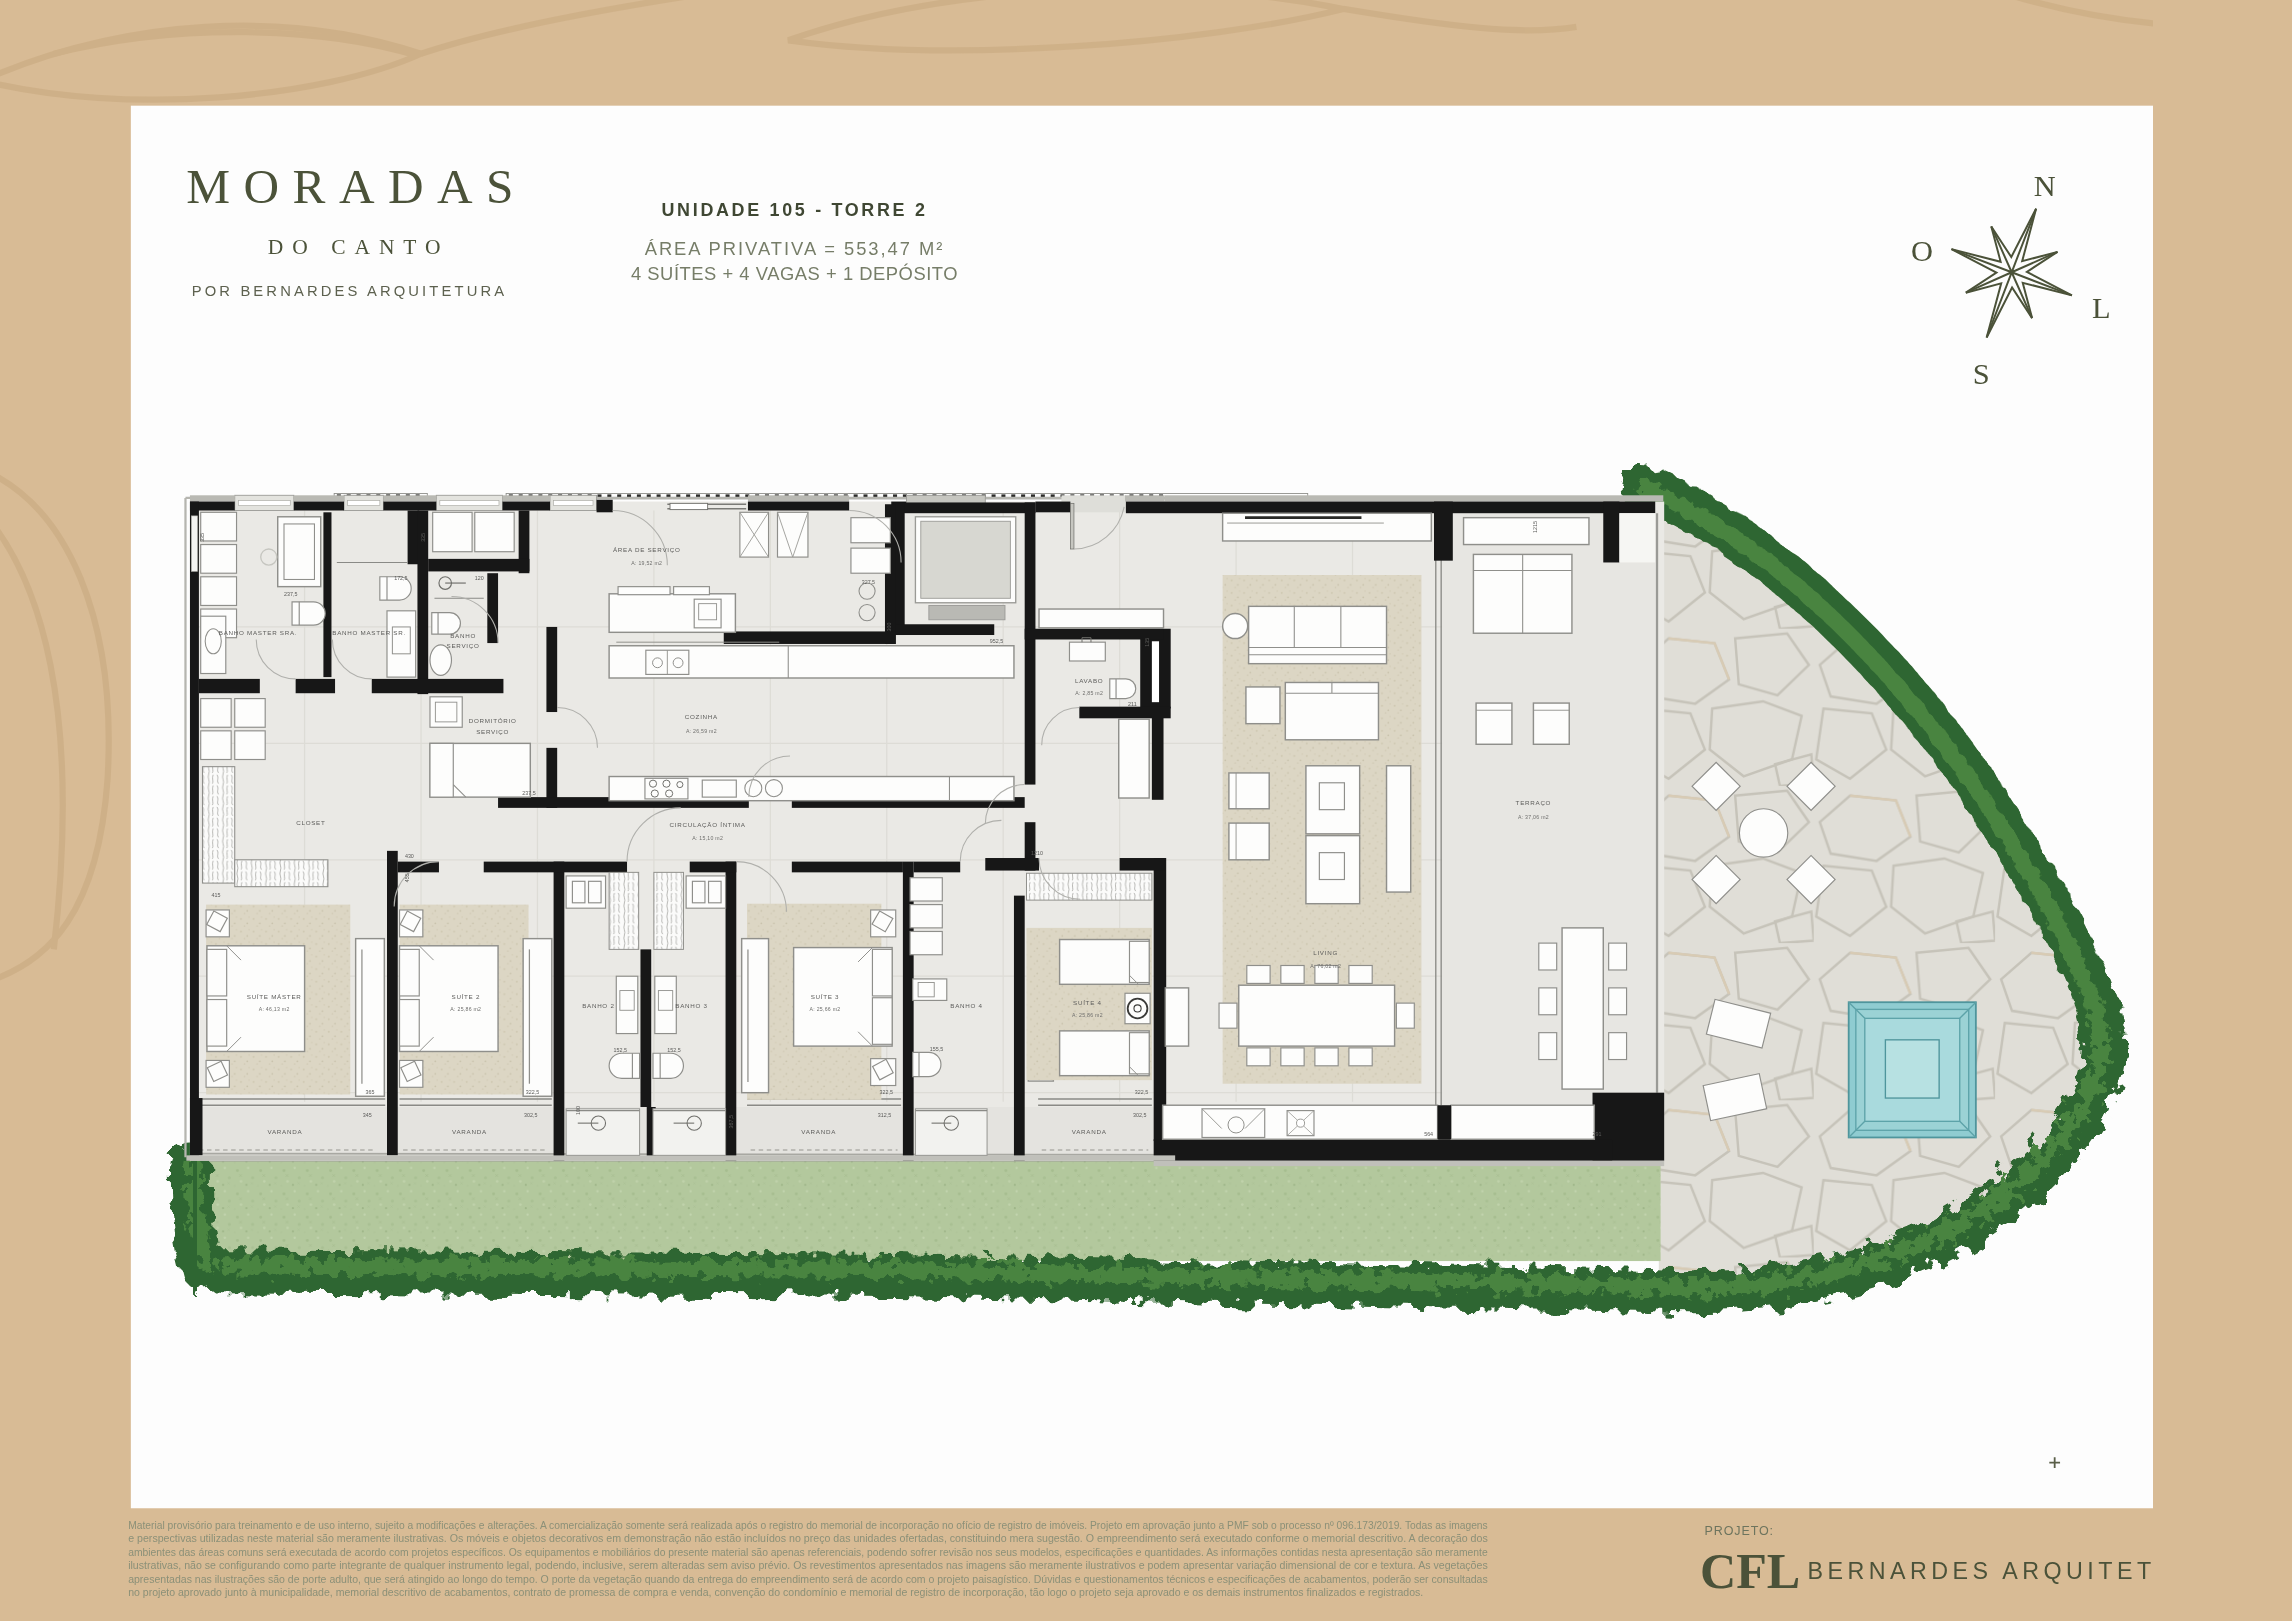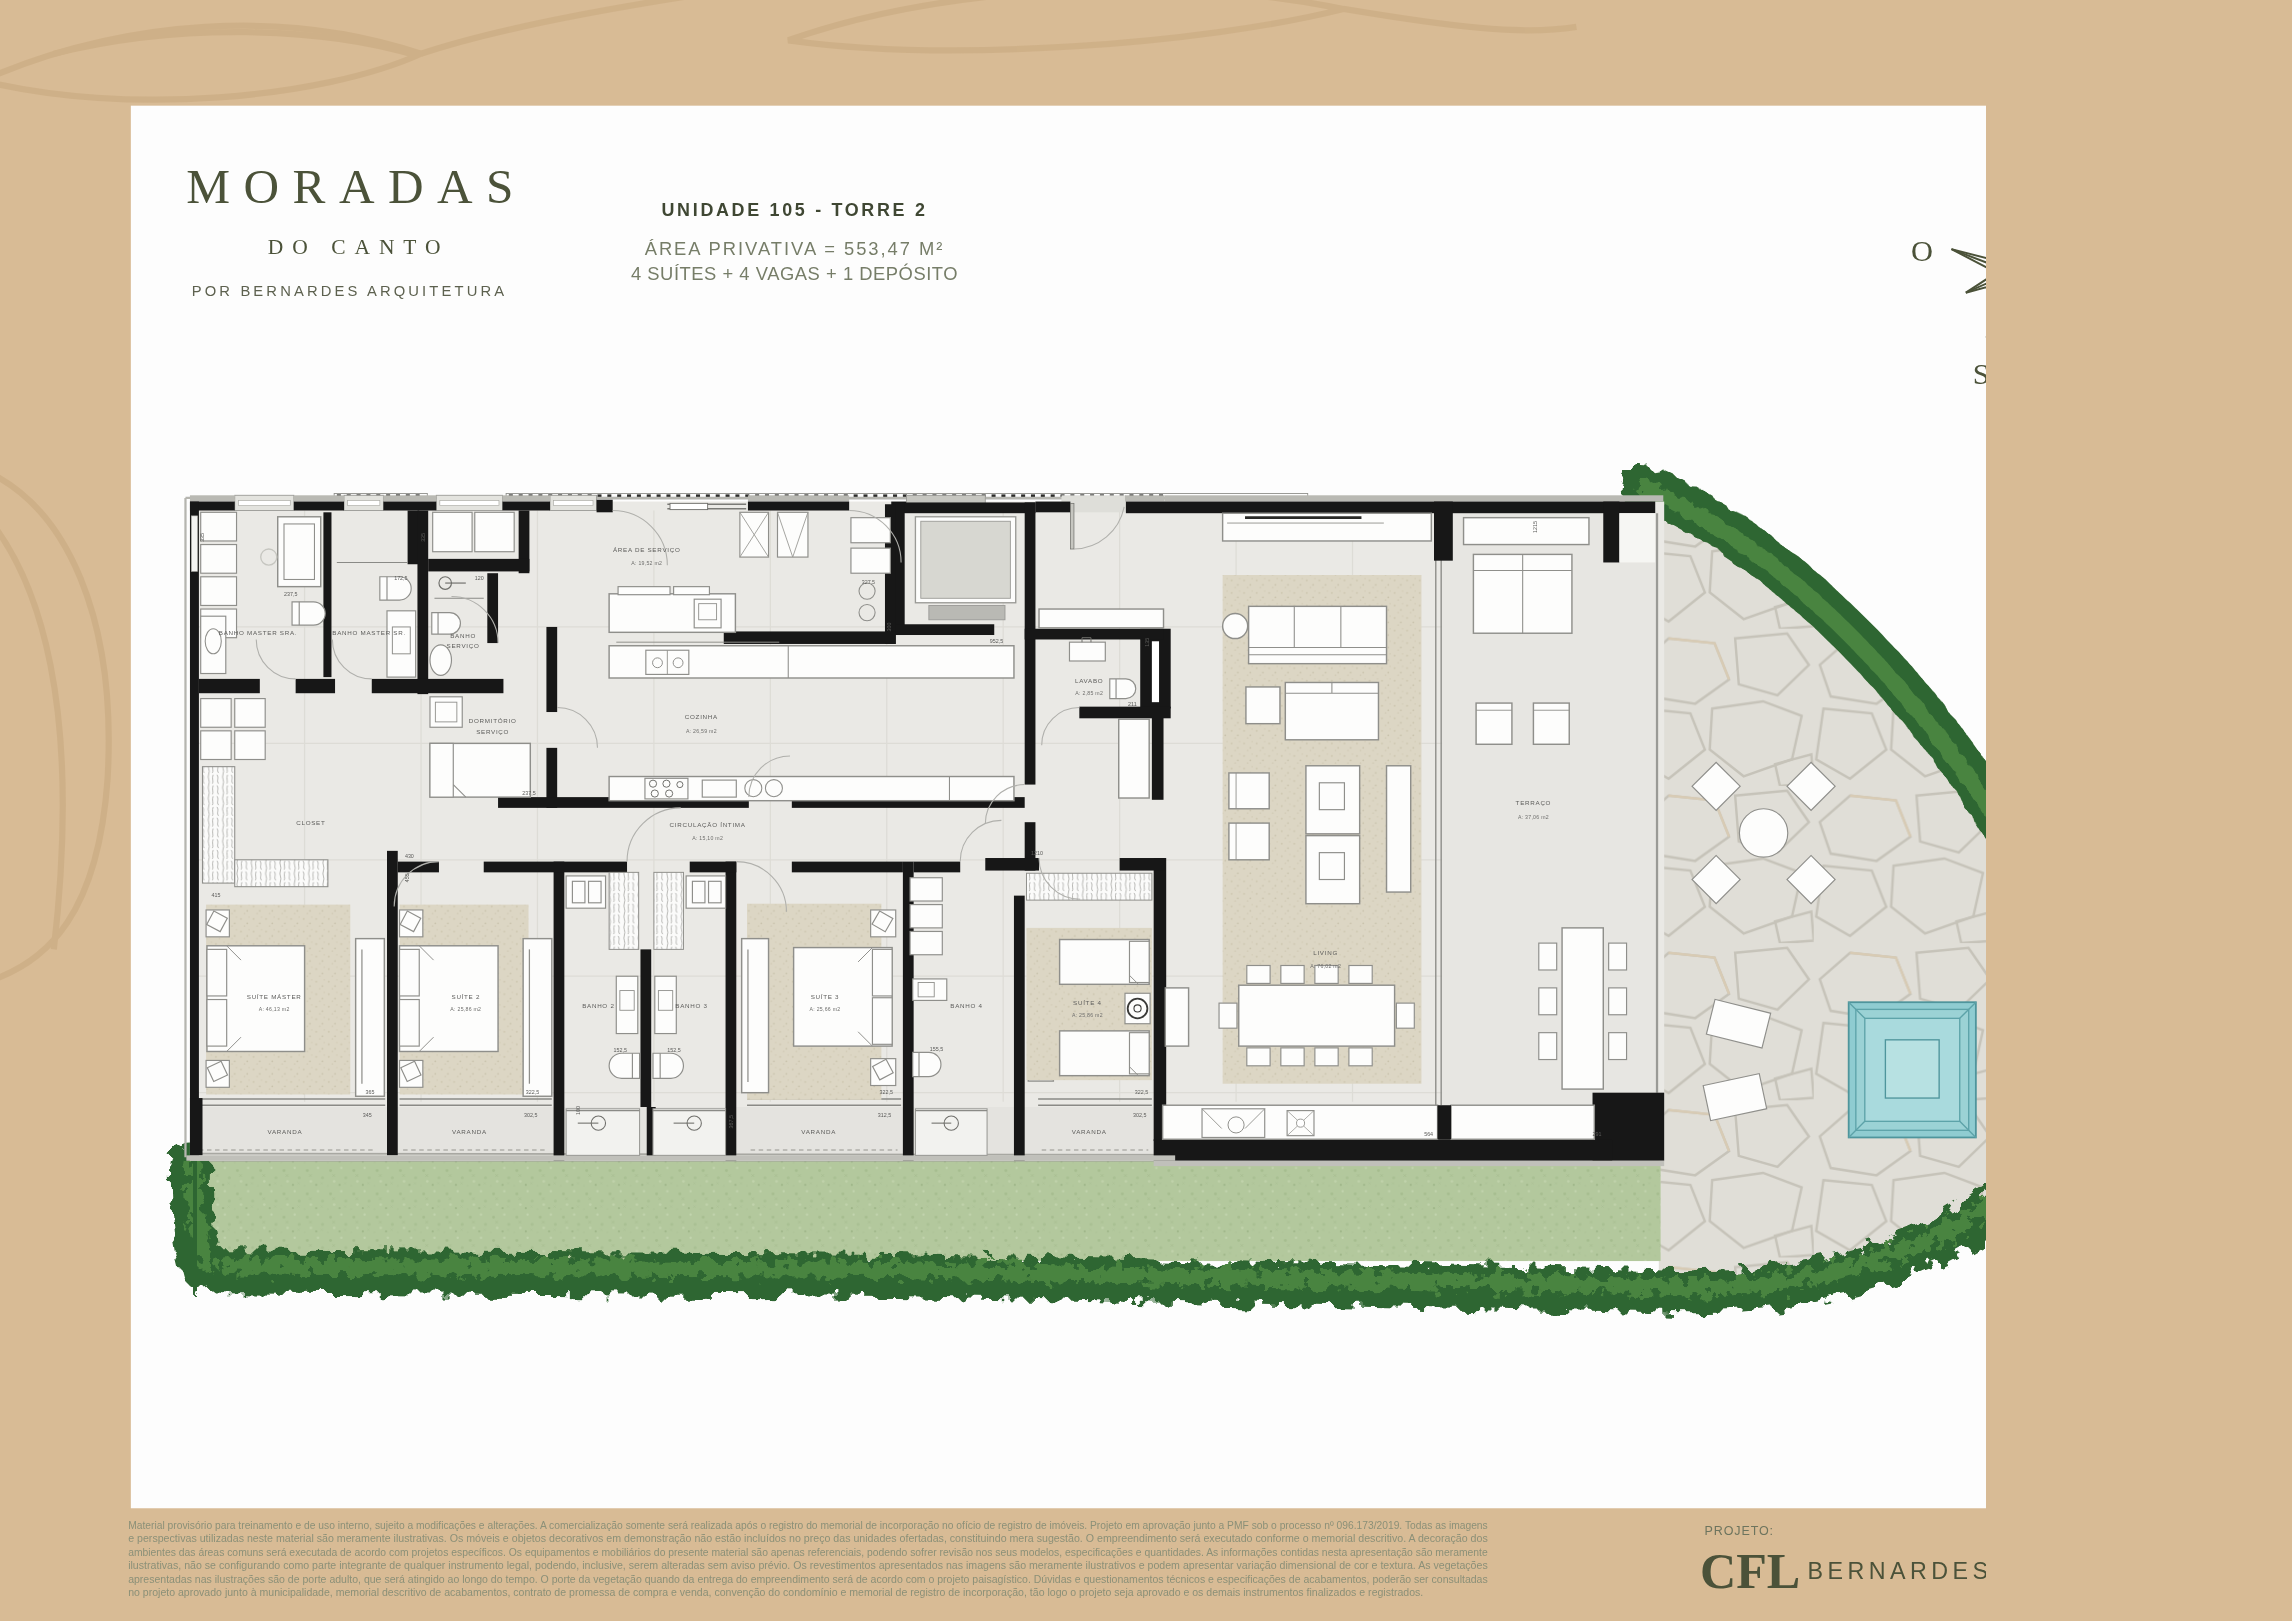--- a/index.html
+++ b/index.html
@@ -1,16 +1,16 @@
 <!DOCTYPE html>
 <html style="font-size:14.3px"><head>
 <meta charset="utf-8">
 <style>
 html,body{margin:0;padding:0;background:#d8bb95;}
-#wrap{position:relative;width:1986px;height:1622px;overflow:hidden;font-family:"Liberation Sans",sans-serif;}
+#wrap{position:relative;width:2153px;height:1622px;overflow:hidden;font-family:"Liberation Sans",sans-serif;}
 svg text{font-family:"Liberation Sans",sans-serif;}
 .w{fill:#171717;}
 .fur{fill:#fdfdfc;stroke:#8f8f8b;stroke-width:1.6;}
 .furt{fill:#fdfdfc;stroke:#8f8f8b;stroke-width:1.3;}
 .lbl{fill:#5c5c5a;font-size:7px;letter-spacing:0.8px;}
 .lbl2{fill:#6e6e6c;font-size:5.8px;letter-spacing:0.3px;}
 .dim{fill:#5a5a58;font-size:6px;}
 .arc{stroke:#b0b0ac;stroke-width:1.2;fill:none;}
 </style>
 </head>

